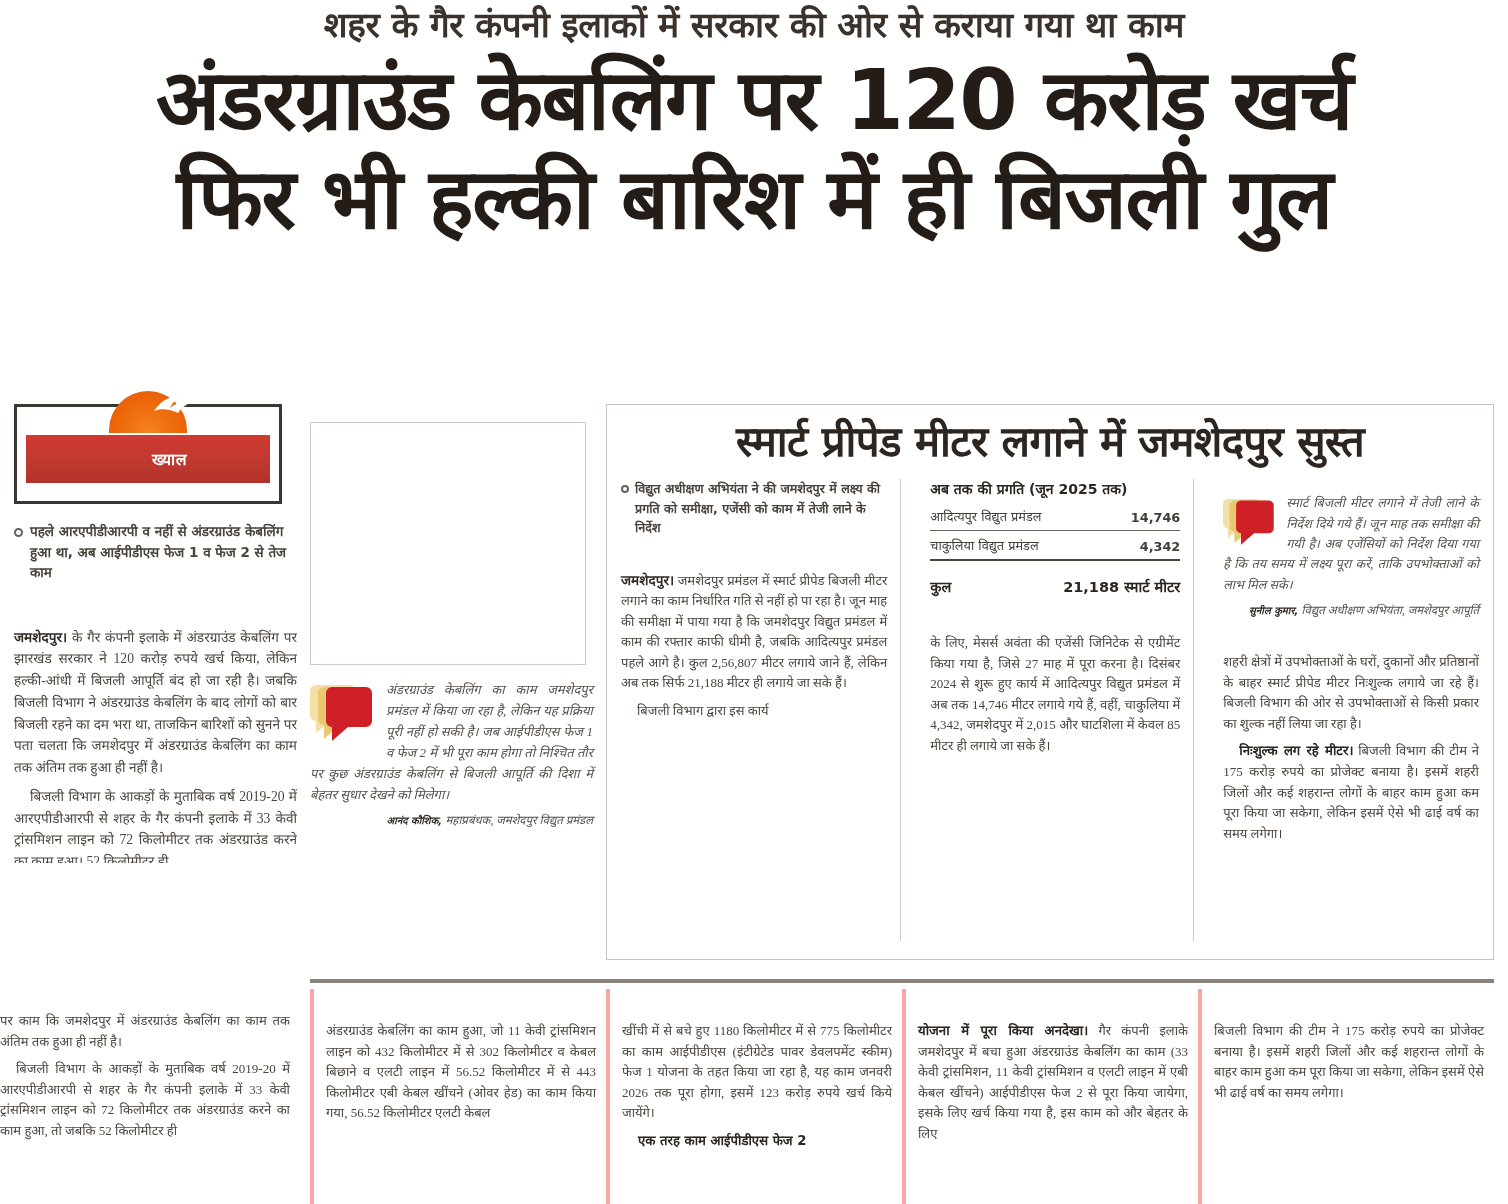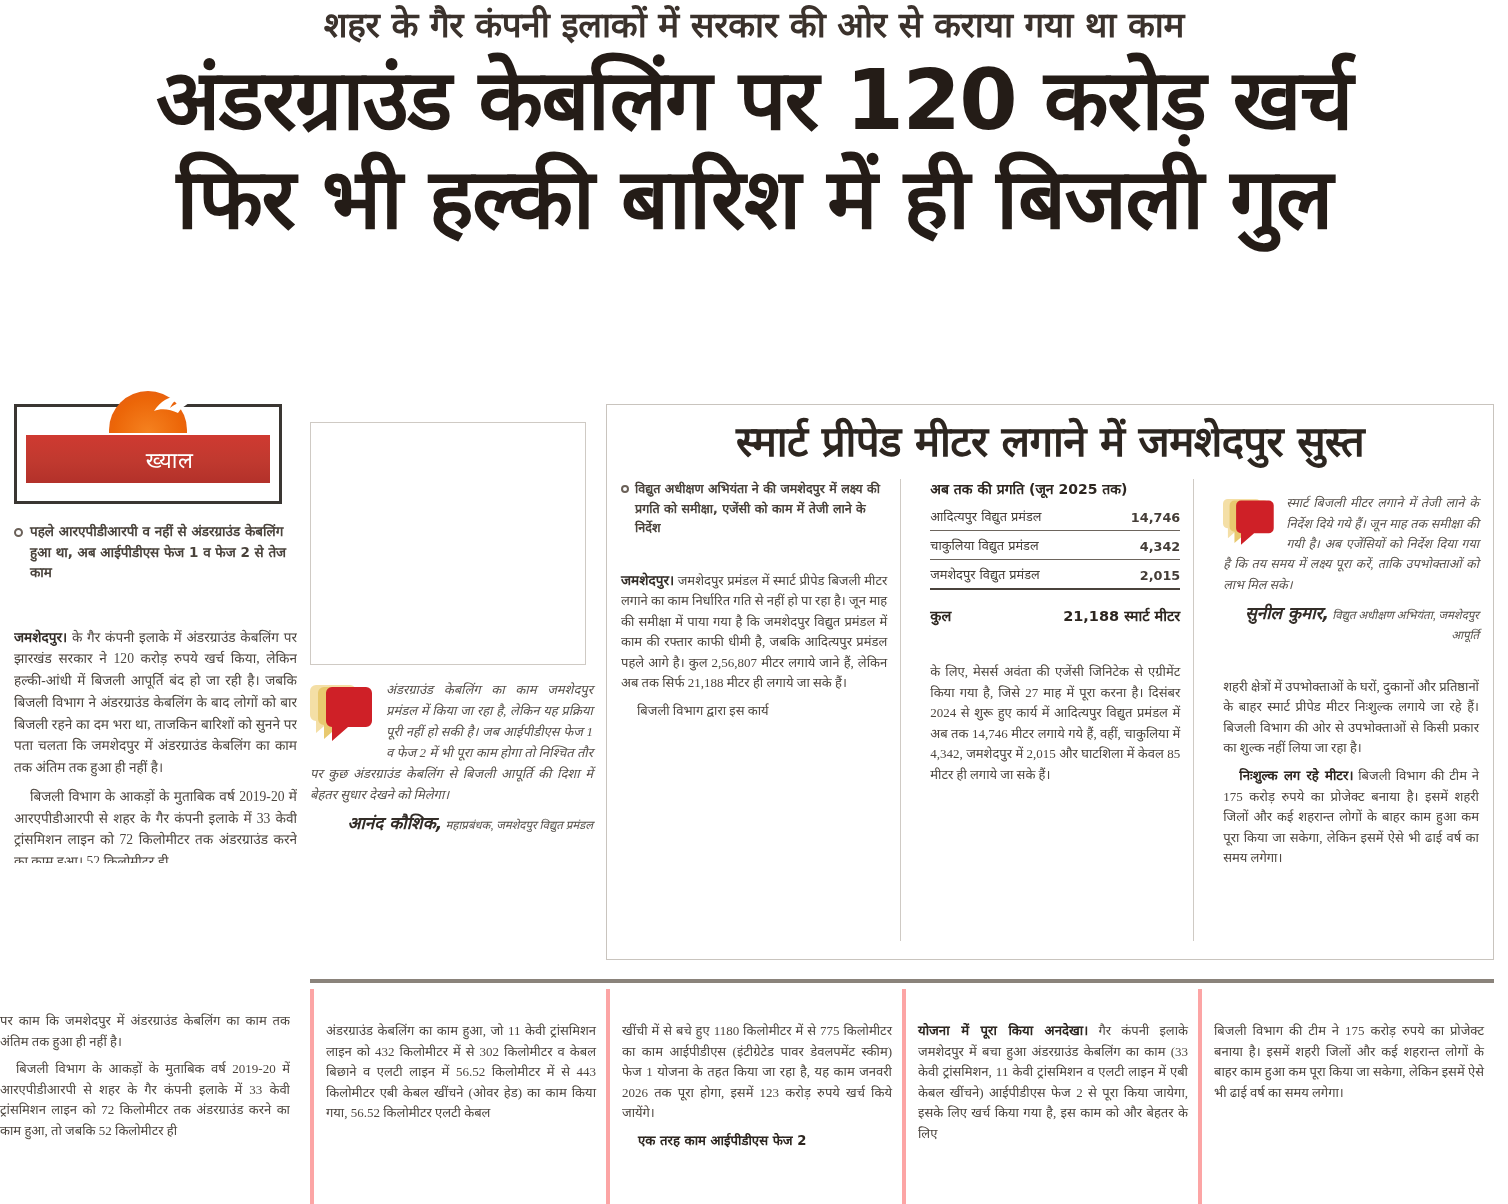--- a/index.html
+++ b/index.html
@@ -111,22 +111,22 @@
     top: 28px;
     height: 48px;
     background: linear-gradient(180deg, #cf3a31 0%, #c0392f 55%, #b3312a 100%);
     z-index: 2;
     display: flex;
     align-items: center;
     justify-content: center;
   }
   .logo-bar-text {
     font-family: "DejaVu Sans", "Liberation Sans", sans-serif;
-    font-weight: normal;
-    font-size: 22px;
+    font-weight: bold;
+    font-size: 16px;
     color: #ffffff;
     letter-spacing: 0.5px;
     margin-left: 43px;
   }
 
   .bullet-note {
     display: flex;
     margin-top: 17px;
     gap: 7px;
   }
@@ -214,21 +214,21 @@
     text-align: right;
     font-size: 13px;
     line-height: 1.45;
     color: #55504a;
   }
   .quote-attrib .q-name {
     font-family: "DejaVu Sans", "Liberation Sans", sans-serif;
     font-weight: bold;
     font-style: italic;
     color: #332d28;
-    font-size: 17px;
+    font-size: 10px;
   }
   .quote-attrib .q-role { font-style: italic; font-size: 11.5px; }
 
   
   .panel {
     position: absolute;
     left: 592px; top: 0;
     width: 888px;
     height: 556px;
     border: 1px solid #c9c4be;
@@ -430,24 +430,20 @@
           <table class="stat-table blur">
             <caption>अब तक की प्रगति (जून 2025 तक)</caption>
             <tbody>
               <tr>
                 <td>आदित्यपुर विद्युत प्रमंडल</td>
                 <td class="num">14,746</td>
               </tr>
               <tr>
                 <td>चाकुलिया विद्युत प्रमंडल</td>
                 <td class="num">4,342</td>
-              </tr>
-              <tr>
-                <td>जमशेदपुर विद्युत प्रमंडल</td>
-                <td class="num">2,015</td>
               </tr>
               <tr class="total">
                 <td>कुल</td>
                 <td class="num">21,188 स्मार्ट मीटर</td>
               </tr>
             </tbody>
           </table>
           <div class="body-text blur" style="margin-top:14px;">
             <p class="first"><span>के लिए, मेसर्स अवंता की एजेंसी जिनिटेक से एग्रीमेंट किया गया है, जिसे 27 माह में पूरा करना है। दिसंबर 2024 से शुरू हुए कार्य में आदित्यपुर विद्युत प्रमंडल में अब तक 14,746 मीटर लगाये गये हैं, वहीं, चाकुलिया में 4,342, जमशेदपुर में 2,015 और घाटशिला में केवल 85 मीटर ही लगाये जा सके हैं।</span></p>
           </div>

